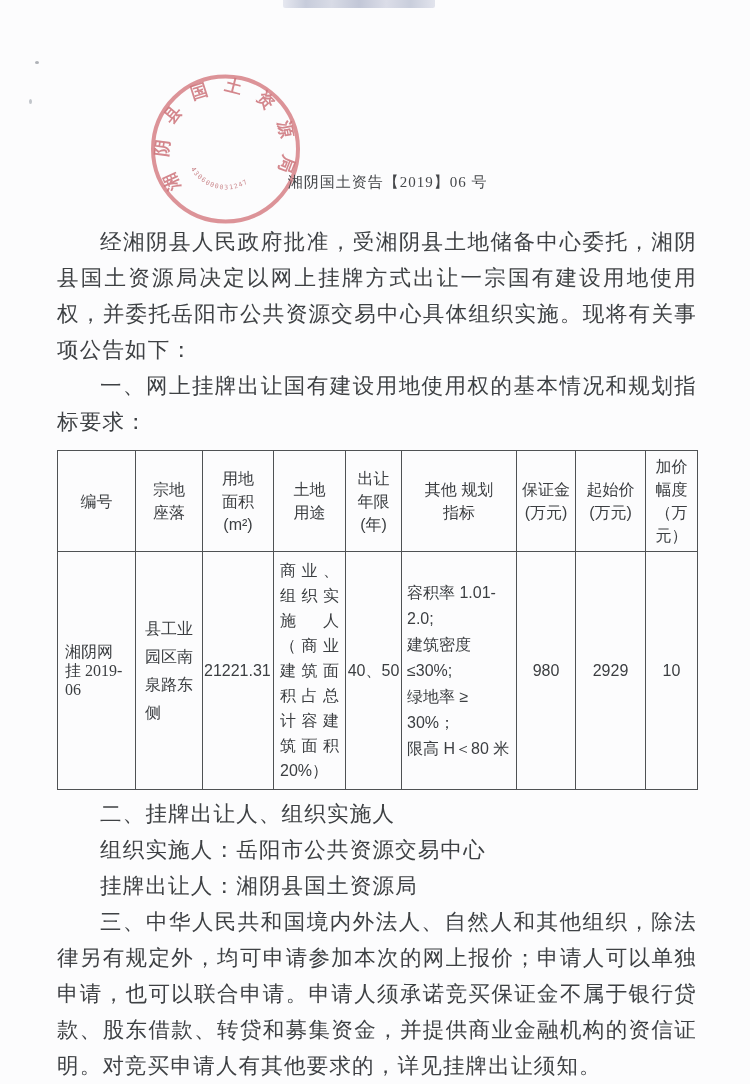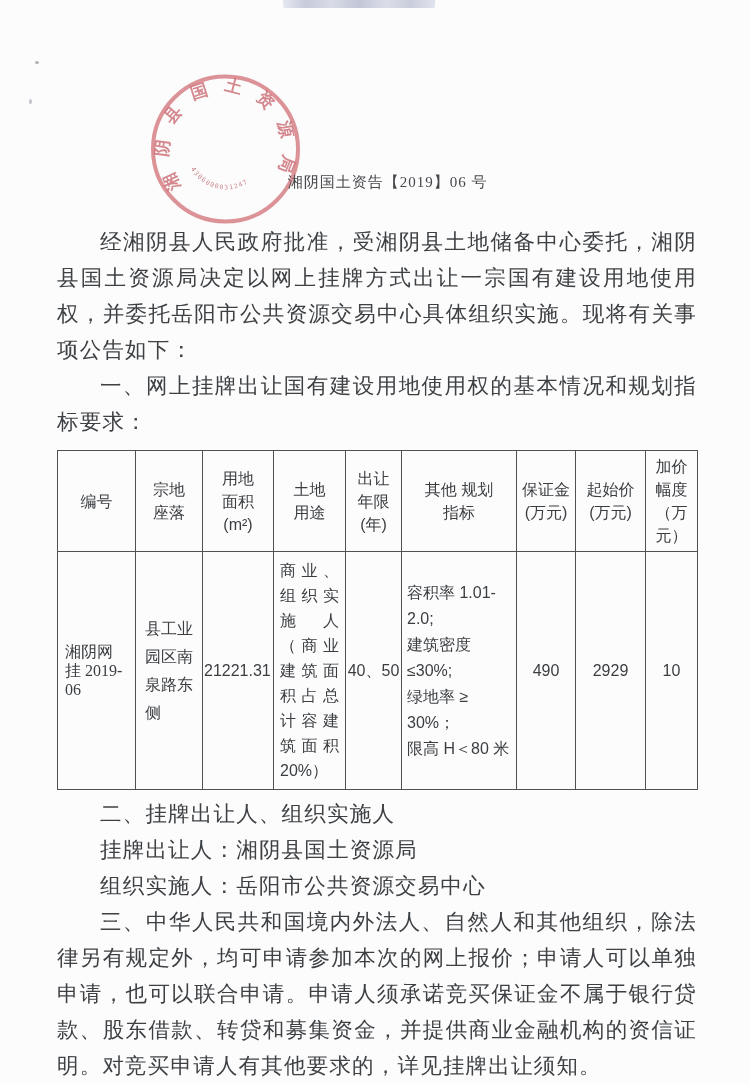--- a/index.html
+++ b/index.html
@@ -183,27 +183,27 @@
         <tr>
           <td class="c-id">湘阴网挂 2019-06</td>
           <td class="c-loc">县工业园区南泉路东侧</td>
           <td class="c-area">21221.31</td>
           <td class="c-use">商业、组织实施人（商业建筑面积占总计容建筑面积20%）</td>
           <td class="c-term">40、50</td>
           <td class="c-plan">容积率 1.01-2.0;
 建筑密度≤30%;
 绿地率 ≥ 30%；
 限高 H＜80 米</td>
-          <td class="c-num">490</td>
+          <td class="c-num">980</td>
           <td class="c-num">2929</td>
           <td class="c-num">10</td>
         </tr>
       </tbody>
     </table>
 
     <p>二、挂牌出让人、组织实施人</p>
+    <p>组织实施人：岳阳市公共资源交易中心</p>
     <p>挂牌出让人：湘阴县国土资源局</p>
-    <p>组织实施人：岳阳市公共资源交易中心</p>
     <p>三、中华人民共和国境内外法人、自然人和其他组织，除法律另有规定外，均可申请参加本次的网上报价；申请人可以单独申请，也可以联合申请。申请人须承诺竞买保证金不属于银行贷款、股东借款、转贷和募集资金，并提供商业金融机构的资信证明。对竞买申请人有其他要求的，详见挂牌出让须知。</p>
 
   </div>
 
 </div>
 
 </body></html>

